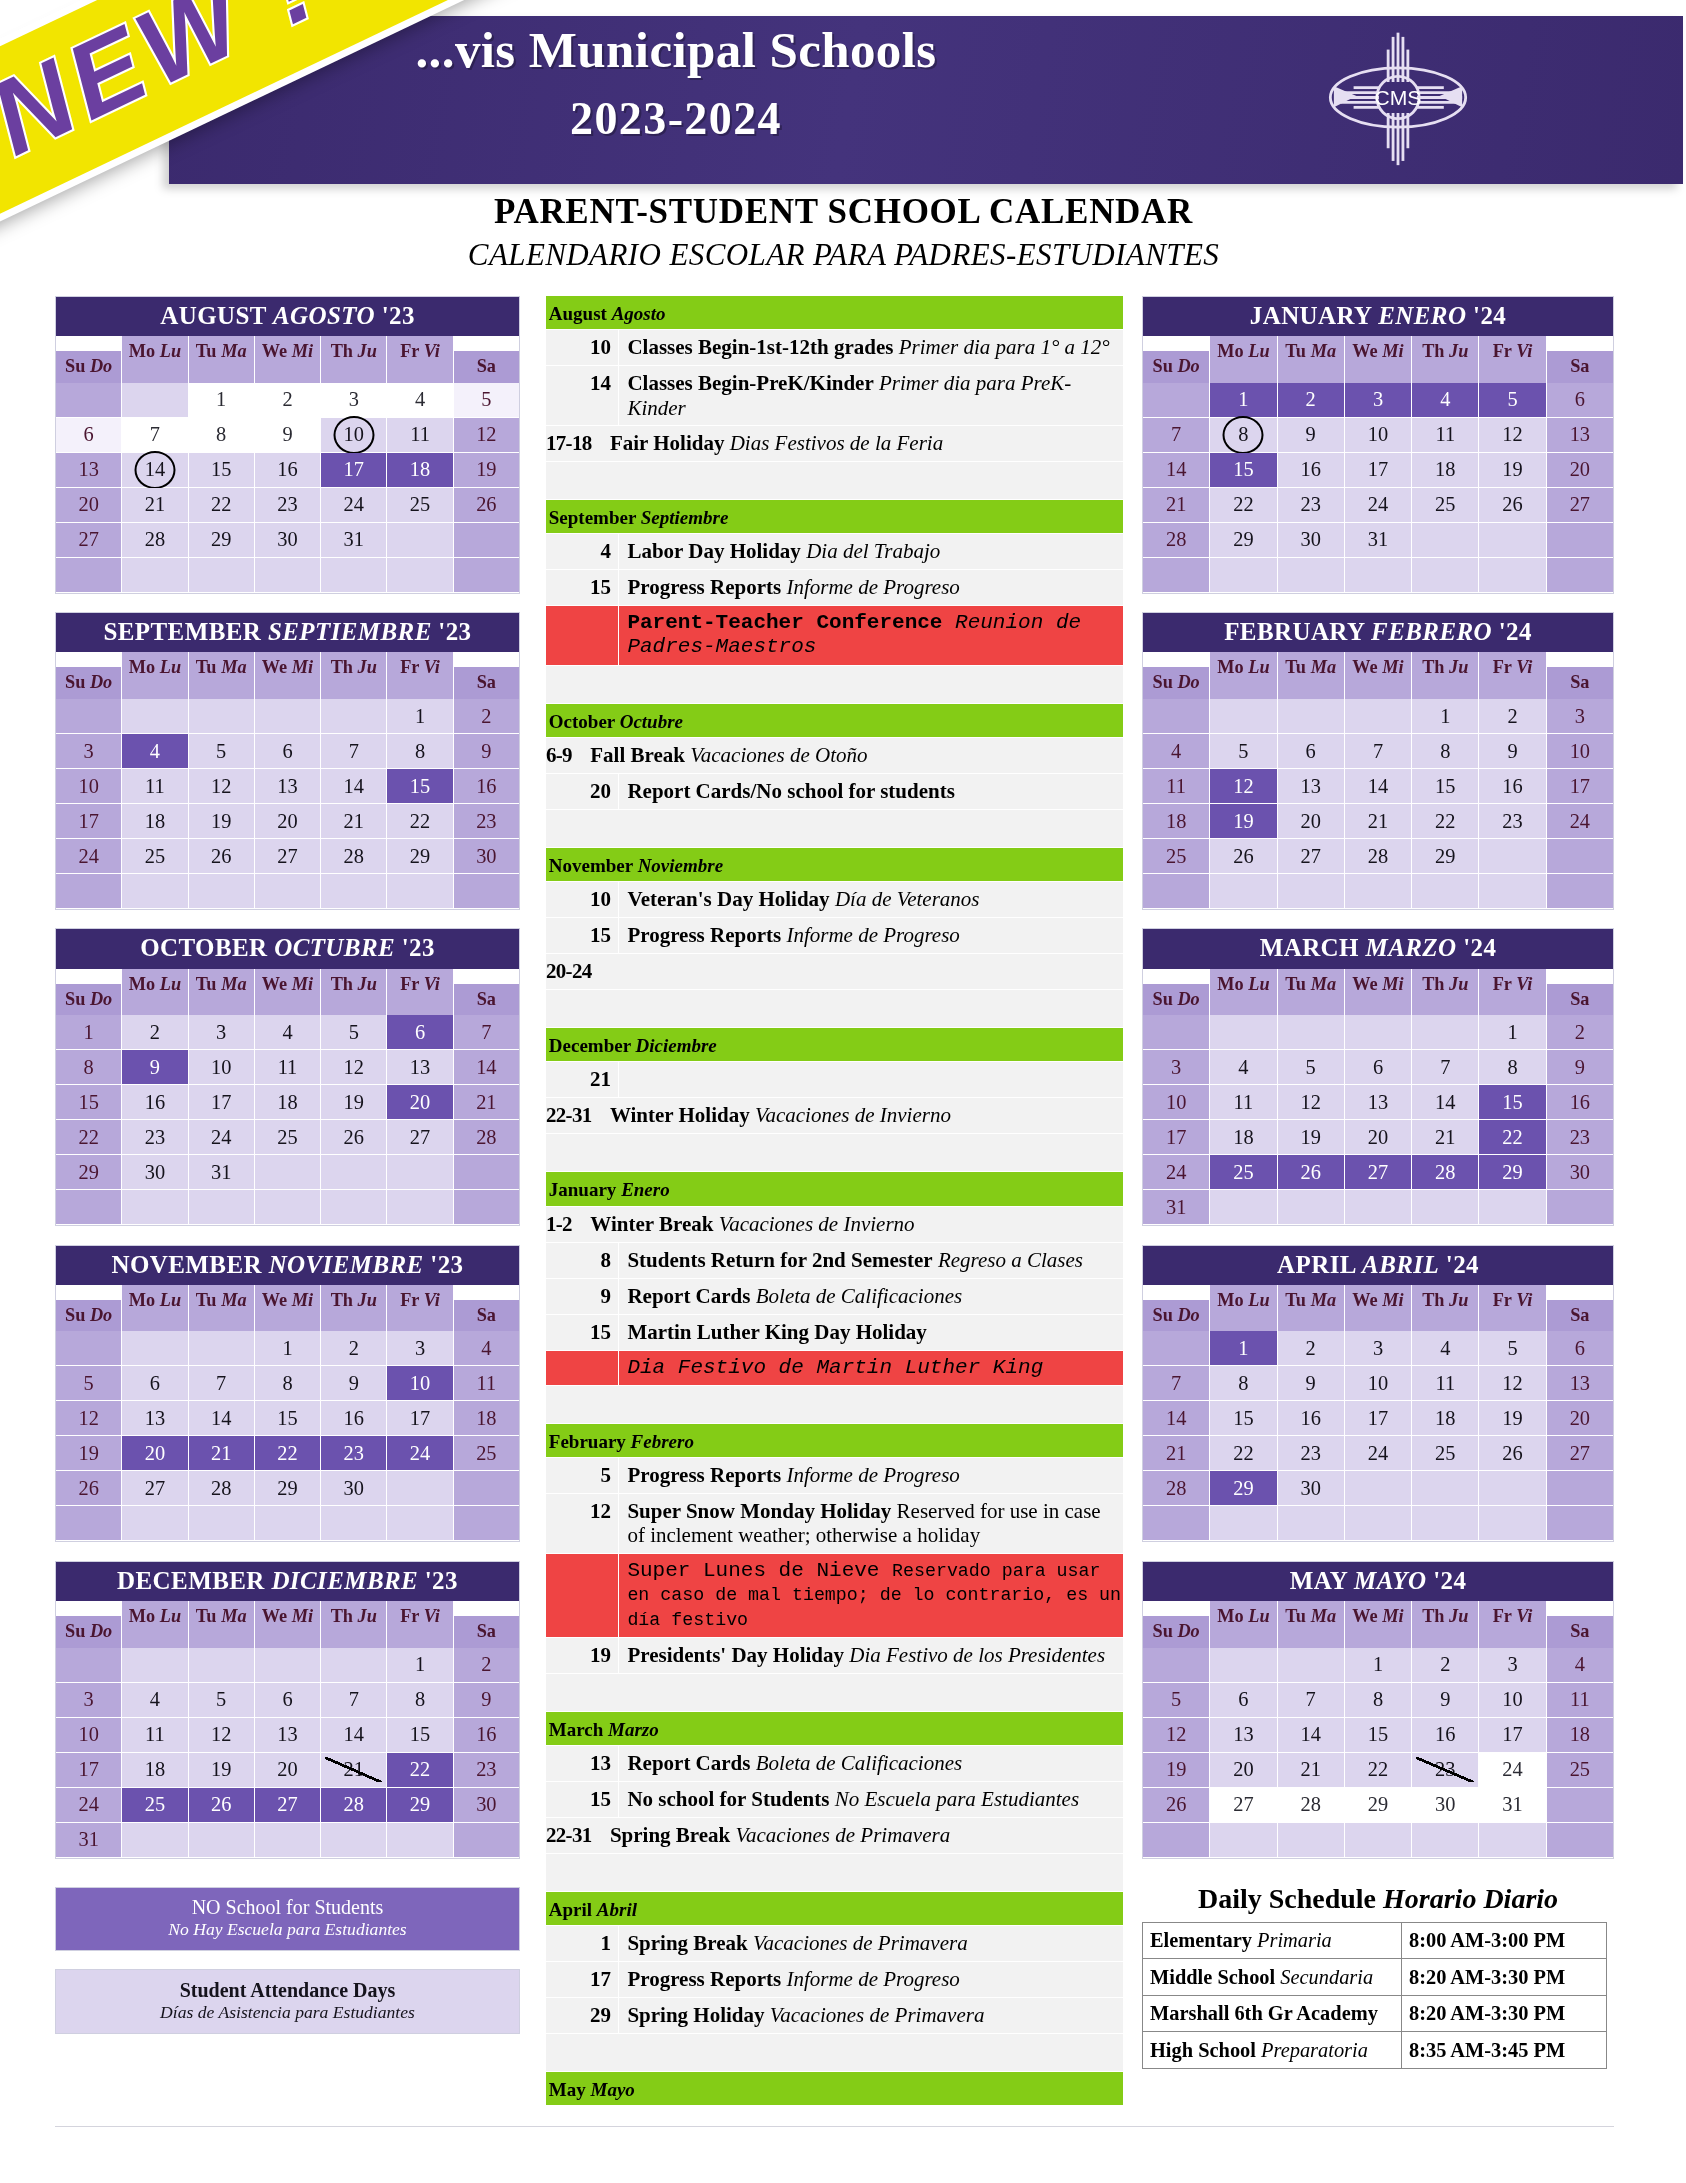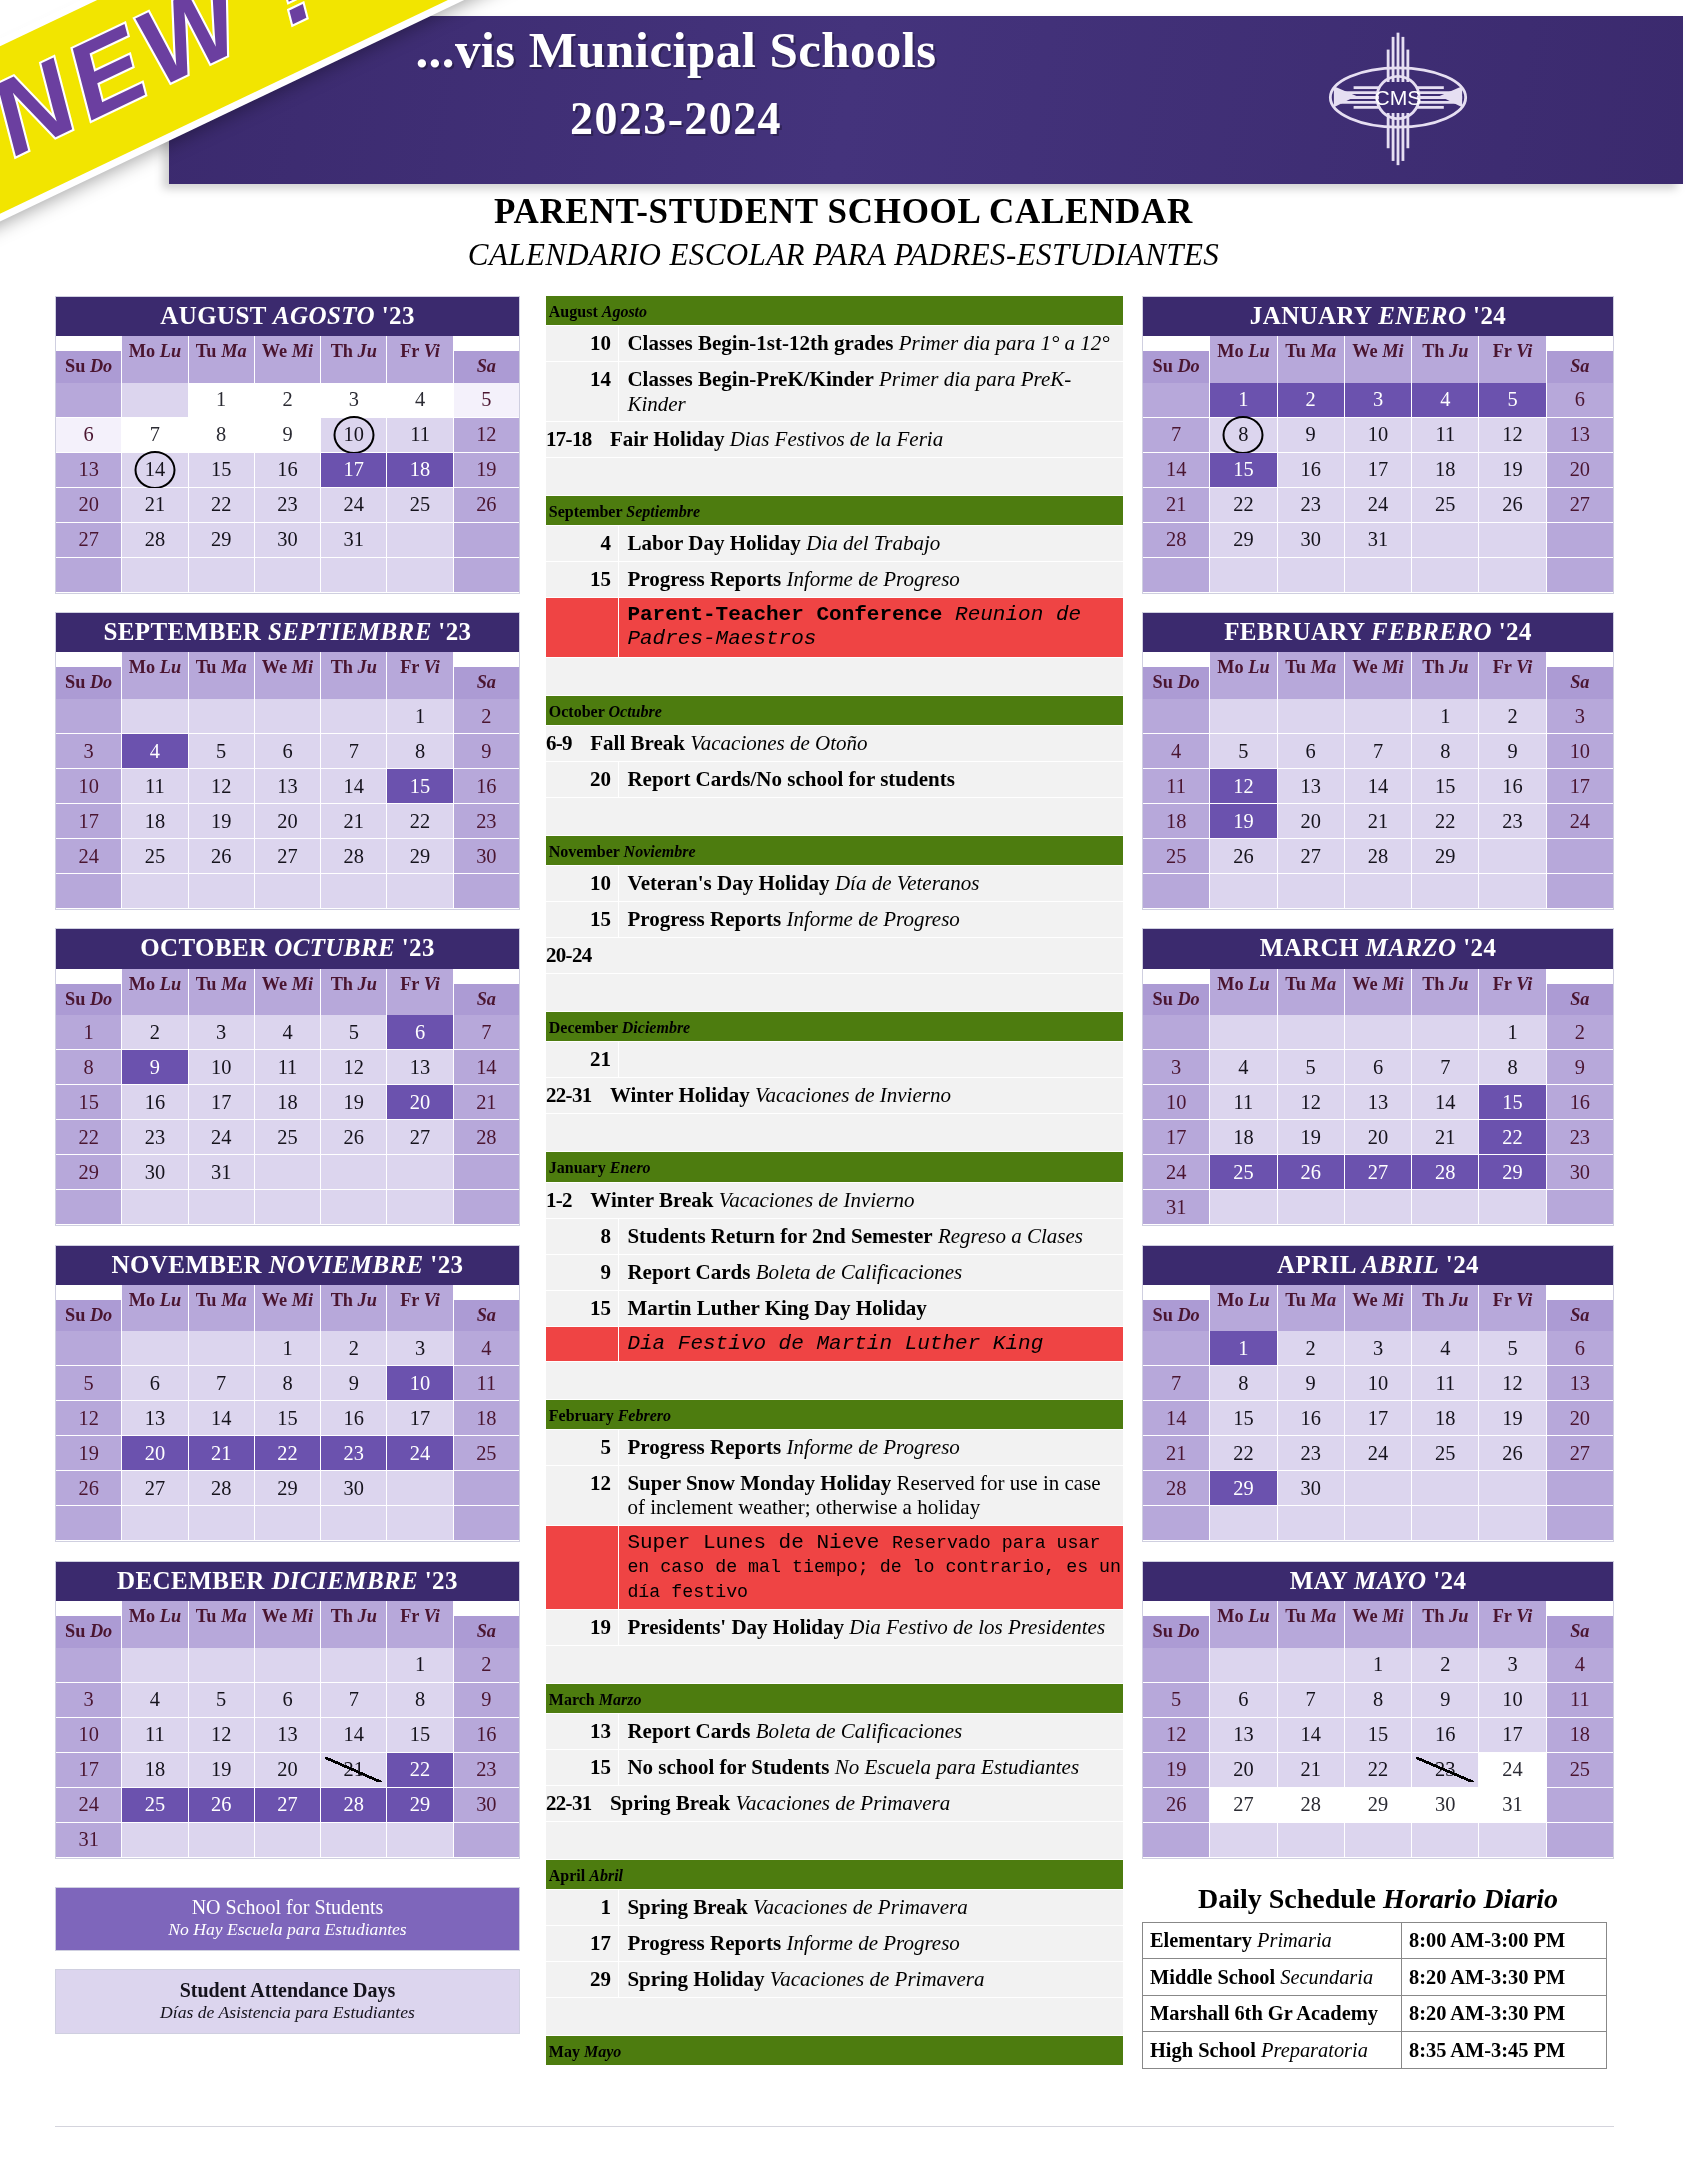--- a/index.html
+++ b/index.html
@@ -72,21 +72,21 @@
     font-size:25px;font-weight:bold;padding:5px 0 6.3px;letter-spacing:0.4px;
     white-space:nowrap;
   }
   .month-title .es{font-style:italic;font-weight:bold;}
   .dow-row{display:flex;}
   .dow{
     flex:1;text-align:center;background:#b7a8da;color:#4a1530;
     font-size:18.3px;font-weight:bold;padding:5px 0 5.6px;
     border-right:1.4px solid #ffffff;white-space:nowrap;
   }
-  .dow:last-child{border-right:none;font-style:italic;}
+  .dow:last-child{border-right:none;}
   .dow .es{font-style:italic;font-weight:bold;}
   .dow.sun,.dow.sat{background:#ac9bd4;margin-top:15px;}
   .week{display:flex;}
   .cell{
     flex:1;height:34px;position:relative;
     display:flex;align-items:center;justify-content:center;
     font-size:20.4px;color:#15131c;
     background:#dcd5ee;border-right:1.4px solid #ffffff;border-bottom:1.4px solid #ffffff;
   }
   .cell:last-child{border-right:none;}
@@ -100,22 +100,22 @@
     border:2.1px solid #000;border-radius:50%;
   }
   .cell.slash::before{
     content:"";position:absolute;left:4.2px;top:4.2px;right:4.2px;bottom:4.2px;
     background:linear-gradient(to top right,transparent 46%,#000 46%,#000 52%,transparent 52%);
   }
 
   
   .events{width:577px;}
   .ev-month{
-    font-size:16px;font-weight:bold;padding:7px 0 4.2px 2.8px;
-    background:#4d7c0f;border-bottom:1.4px solid #fff;
+    font-size:19px;font-weight:bold;padding:7px 0 4.2px 2.8px;
+    background:#84cc16;border-bottom:1.4px solid #fff;
   }
   .ev-month .es{font-style:italic;font-weight:bold;}
   .ev-row{display:flex;background:#f2f2f2;border-bottom:1.4px solid #ffffff;min-height:28px;}
   .ev-date{
     width:65px;flex:none;text-align:right;padding:5px 7px 5px 0;
     font-size:21px;font-weight:bold;border-right:1.4px solid #ffffff;
   }
   .ev-date.wide{width:65px;letter-spacing:-0.7px;}
   .ev-text{flex:1;padding:5px 0 5px 8.4px;font-size:21px;line-height:1.16;}
   .ev-text b{font-weight:bold;}

